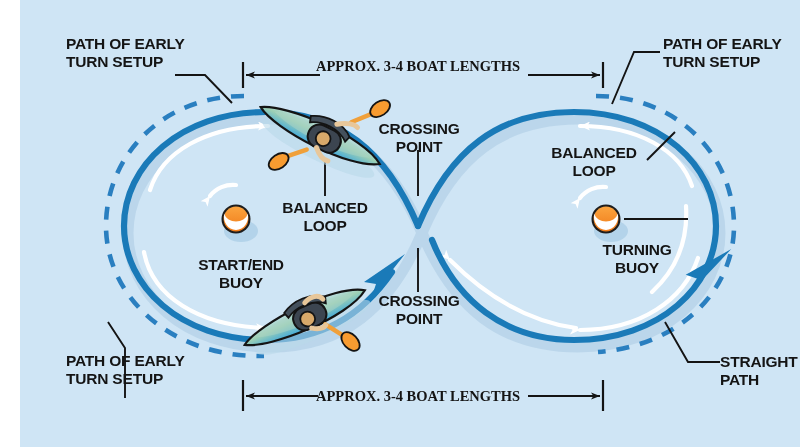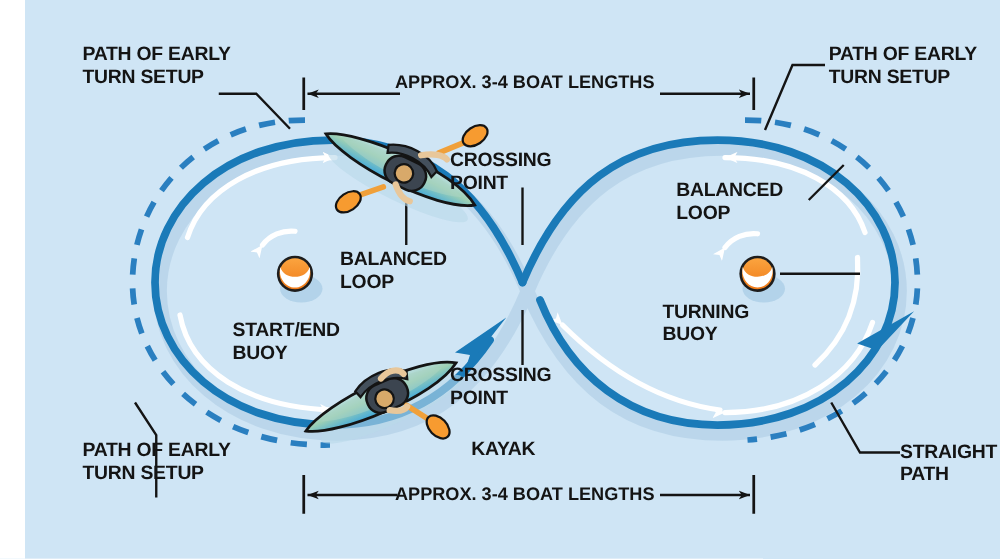--- a/index.html
+++ b/index.html
@@ -3,24 +3,24 @@
 <meta charset="utf-8">
 <style>
   html,body{margin:0;padding:0;}
   body{width:800px;height:447px;overflow:hidden;
        font-family:"Liberation Sans",sans-serif;}
   #stage{position:relative;width:800px;height:447px;background:#cfe5f5;margin-left:20px;}
   svg{position:absolute;left:0;top:0;}
   .lbl{position:absolute;color:#141414;font-weight:700;
        font-family:"Liberation Sans",sans-serif;
        font-size:15.5px;line-height:17.5px;letter-spacing:-0.2px;
-       white-space:pre;text-align:left;}
+       white-space:pre;text-align:center;}
   .lbl.left{text-align:left;}
   .dim{position:absolute;color:#141414;font-weight:700;font-size:14.5px;
-       font-family:Liberation Sans, sans-serif;white-space:pre;}
+       font-family:Liberation Serif, serif;white-space:pre;}
 </style>
 </head>
 <body>
 
 <div id="stage">
 
   <svg width="800" height="447" viewBox="0 0 800 447">
 
     <defs>
       <marker id="dimArrow" markerWidth="10" markerHeight="8" refX="9" refY="4" orient="auto" markerUnits="userSpaceOnUse">
@@ -170,24 +170,23 @@
 
   <div class="lbl" style="left:252px;top:199px;width:106px;">BALANCED
 LOOP</div>
 
   <div class="lbl" style="left:521px;top:144px;width:106px;">BALANCED
 LOOP</div>
 
   <div class="lbl" style="left:166px;top:256px;width:110px;">START/END
 BUOY</div>
 
-  <div class="lbl" style="left:510px;top:241px;width:106px;">TURNING
+  <div class="lbl" style="left:564px;top:241px;width:106px;">TURNING
 BUOY</div>
 
-  <div class="lbl" style="left:357px;top:351px;width:92px;">KAYAK</div>
 
   <div class="lbl left" style="left:700px;top:353px;width:110px;">STRAIGHT
 PATH</div>
 
   <div class="dim" style="left:296px;top:58px;">APPROX. 3-4 BOAT LENGTHS</div>
 
   <div class="dim" style="left:296px;top:388px;">APPROX. 3-4 BOAT LENGTHS</div>
 
 </div>
 

